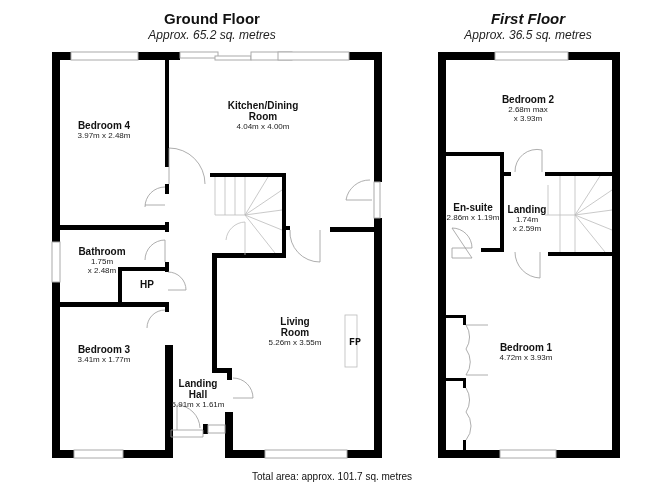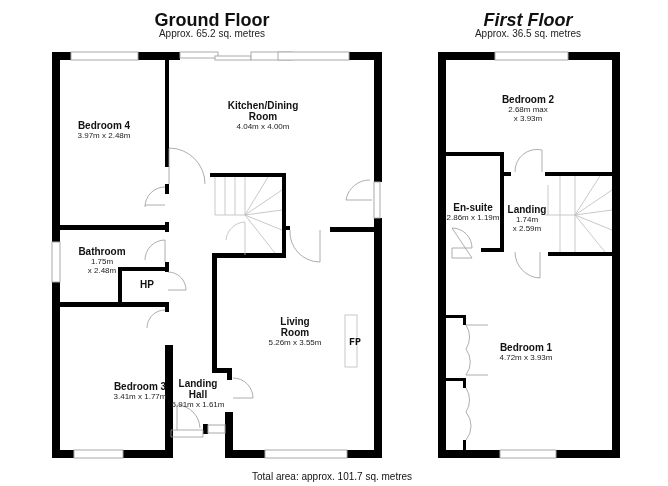--- a/index.html
+++ b/index.html
@@ -1,19 +1,19 @@
 <!DOCTYPE html>
 <html><head>
 <meta charset="utf-8">
 <style>
   html,body{margin:0;padding:0;background:#fff;}
   body{width:668px;height:486px;position:relative;overflow:hidden;font-family:"Liberation Sans",sans-serif;color:#111;}
   .abs{position:absolute;}
-  .title{font-weight:bold;font-size:18px;text-align:center;white-space:nowrap;}
-  .sub{font-size:10px;text-align:center;white-space:nowrap;color:#222;}
+  .title{font-weight:bold;font-size:15px;text-align:center;white-space:nowrap;}
+  .sub{font-size:12px;text-align:center;white-space:nowrap;color:#222;font-style:italic;}
   .rname{font-weight:bold;font-size:10px;text-align:center;line-height:11px;white-space:nowrap;}
   .rdim{font-size:8px;text-align:center;line-height:9px;white-space:nowrap;color:#222;}
   .total{font-size:10px;white-space:nowrap;}
   svg{position:absolute;left:0;top:0;}
   .room-label{position:absolute;transform:translateX(-50%);}
 </style>
 </head>
 <body>
 
 <svg width="668" height="486" viewBox="0 0 668 486">
@@ -157,21 +157,21 @@
   <div class="rname">HP</div>
 </div>
 <div class="room-label" style="left:295px;top:316px;">
   <div class="rname">Living</div>
   <div class="rname">Room</div>
   <div class="rdim">5.26m x 3.55m</div>
 </div>
 <div class="room-label" style="left:355px;top:337px;font-family:Liberation Mono, monospace;">
   <div class="rname">FP</div>
 </div>
-<div class="room-label" style="left:104px;top:381px;margin-left:36px;">
+<div class="room-label" style="left:104px;top:344px;">
   <div class="rname">Bedroom 3</div>
   <div class="rdim">3.41m x 1.77m</div>
 </div>
 <div class="room-label" style="left:198px;top:378px;">
   <div class="rname">Landing</div>
   <div class="rname">Hall</div>
   <div class="rdim">5.91m x 1.61m</div>
 </div>
 
 <div class="room-label" style="left:528px;top:94px;">

